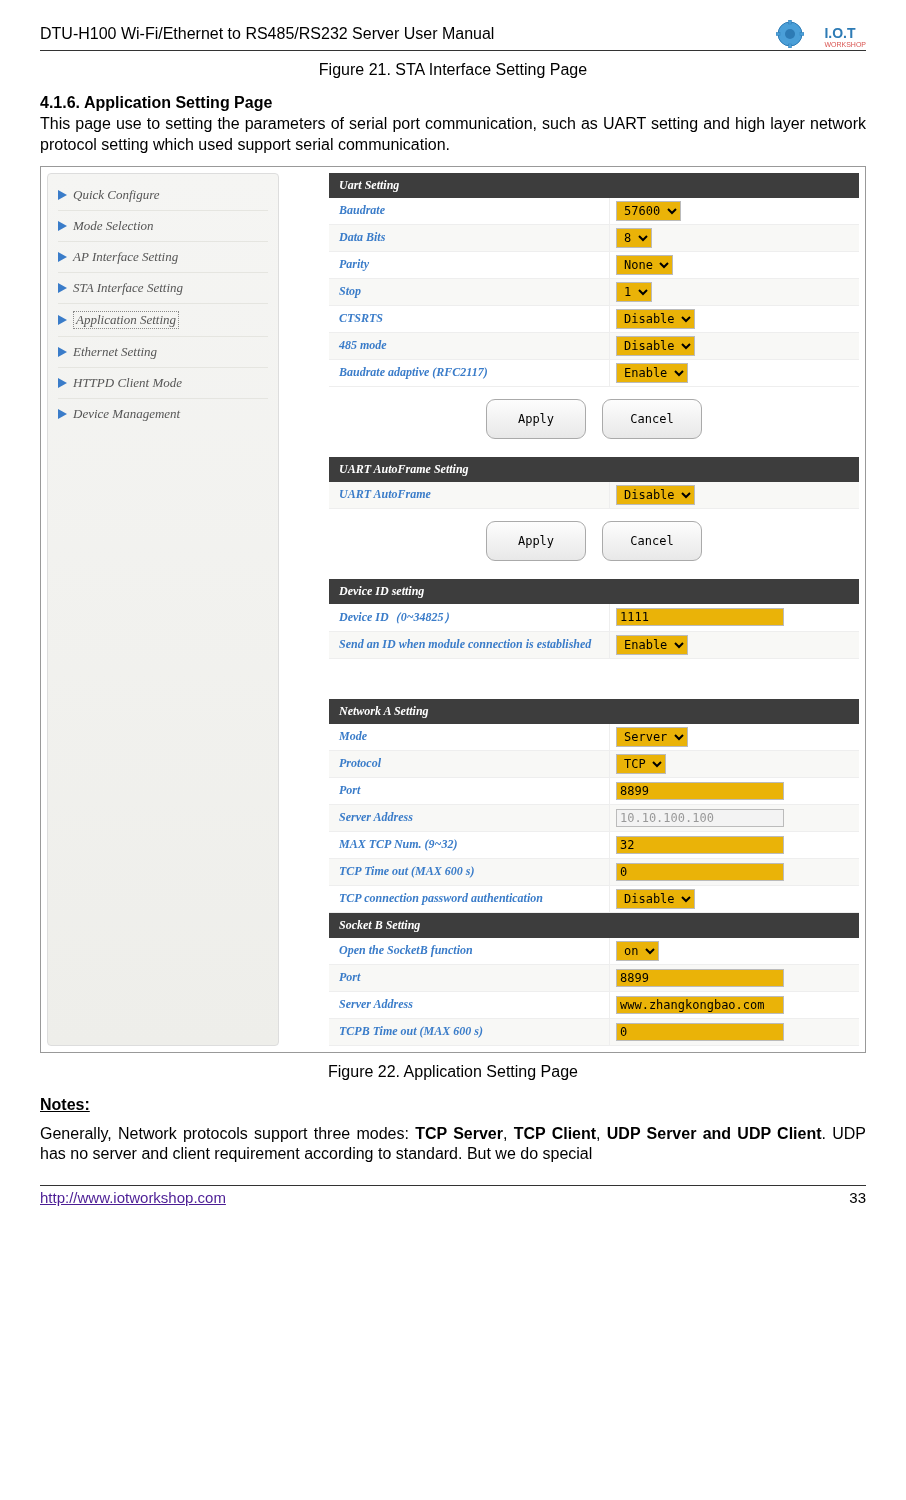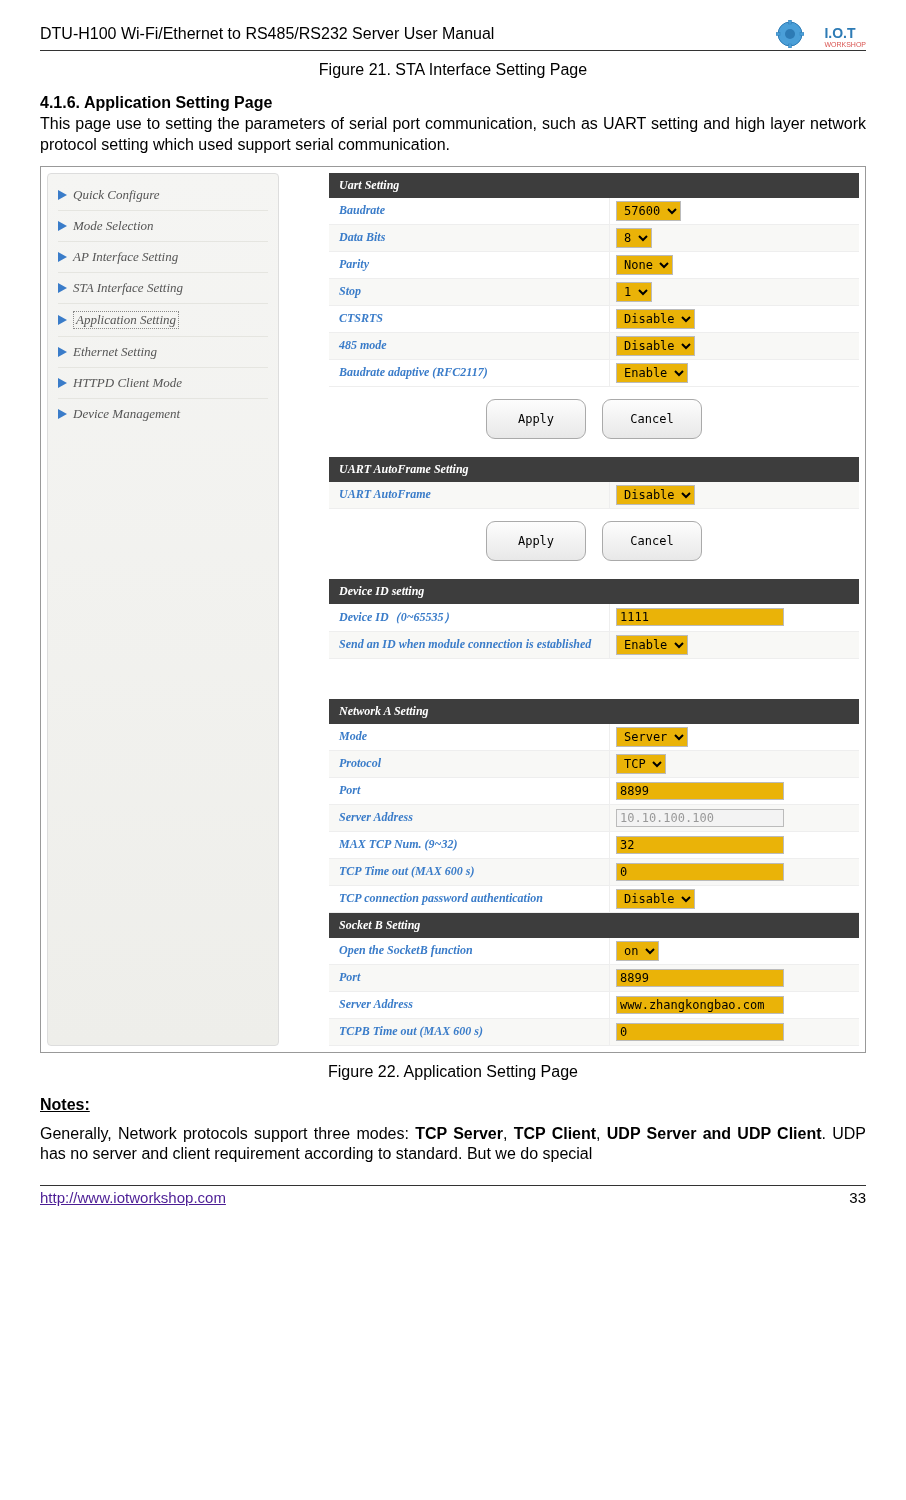--- a/index.html
+++ b/index.html
@@ -311,21 +311,21 @@
           <div class="section-bar">UART AutoFrame Setting</div>
           <div class="setting-row">
             <div class="setting-label">UART AutoFrame</div>
             <div class="setting-control">
               <select><option>Disable</option></select>
             </div>
           </div>
           <div class="button-row"><button>Apply</button><button>Cancel</button></div>
           <div class="section-bar">Device ID setting</div>
           <div class="setting-row">
-            <div class="setting-label">Device ID（0~65535）</div>
+            <div class="setting-label">Device ID（0~34825）</div>
             <div class="setting-control">
               <input value="1111" style="">
             </div>
           </div>
           <div class="setting-row">
             <div class="setting-label">Send an ID when module connection is established</div>
             <div class="setting-control">
               <select><option>Enable</option></select>
             </div>
           </div>

